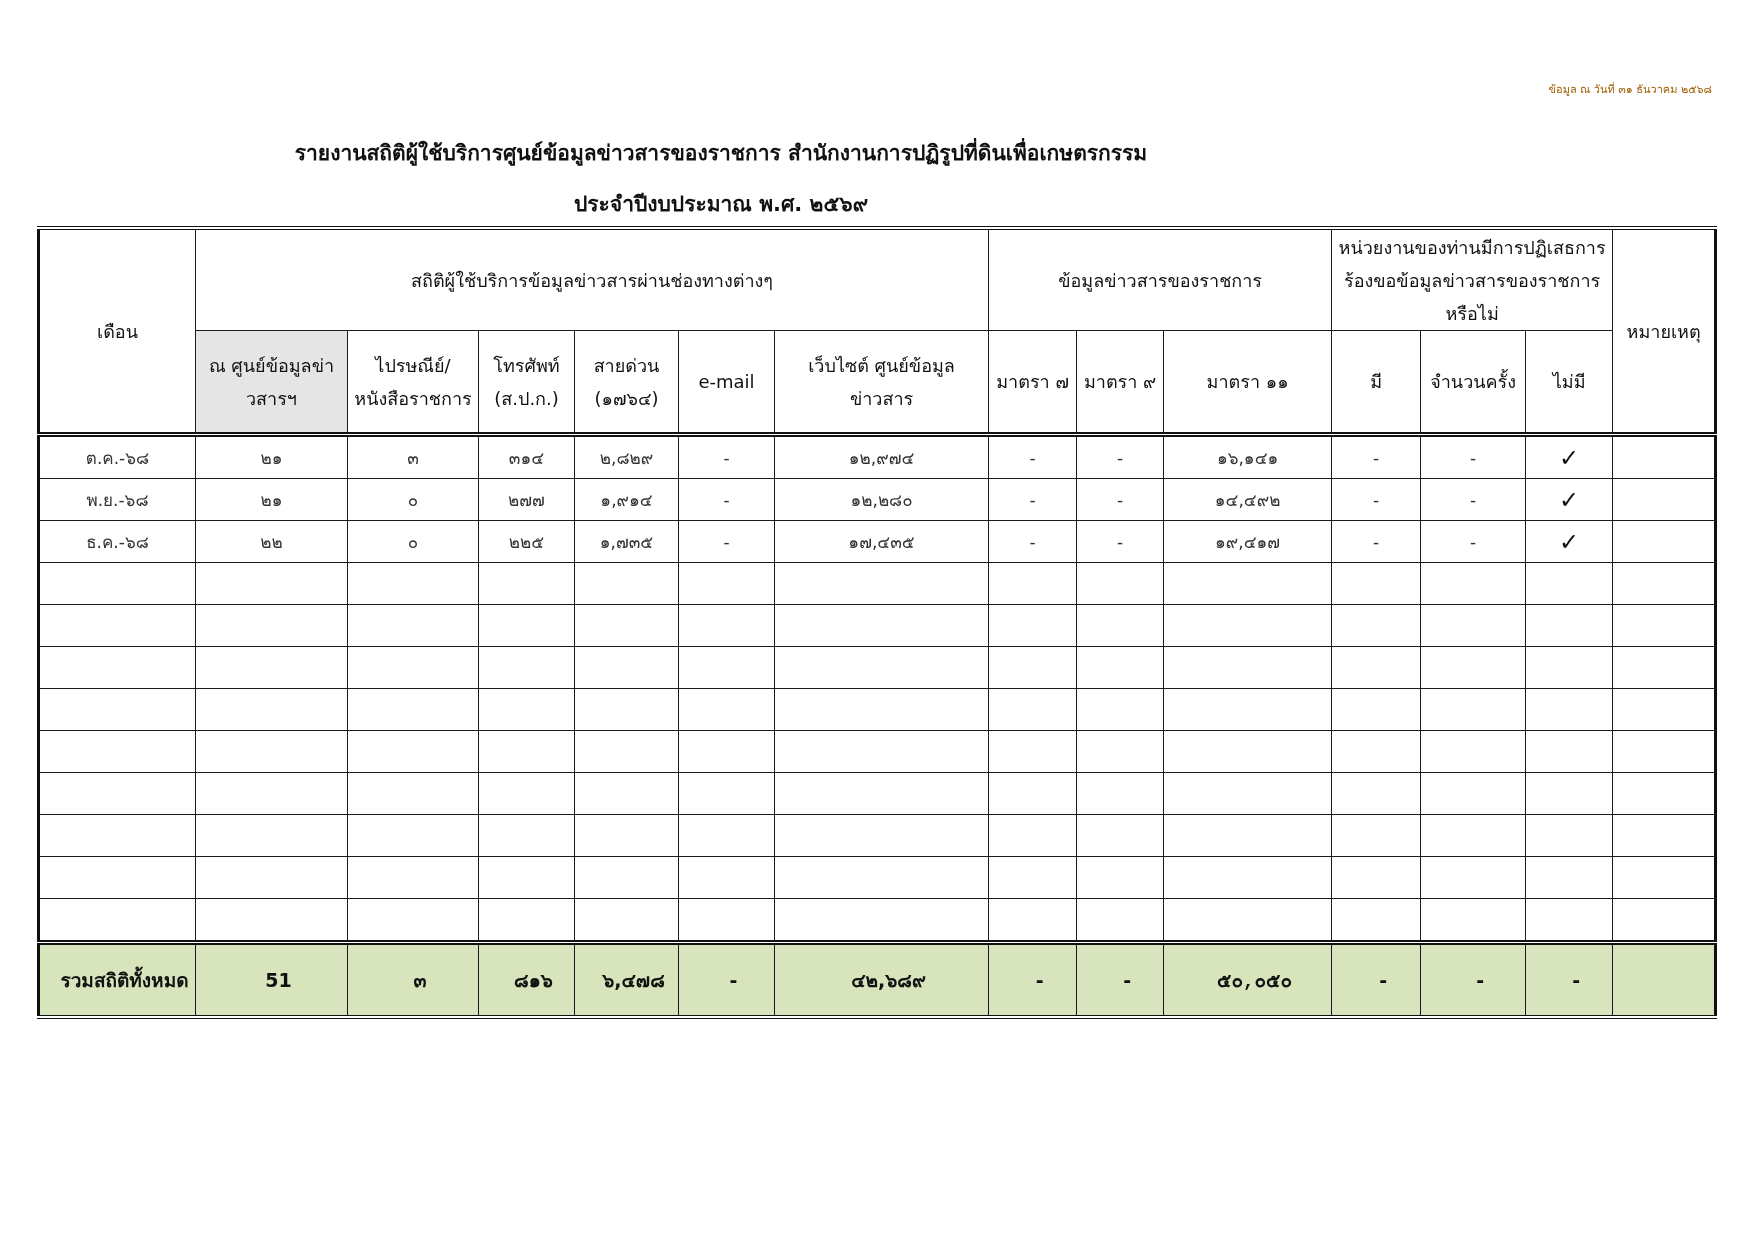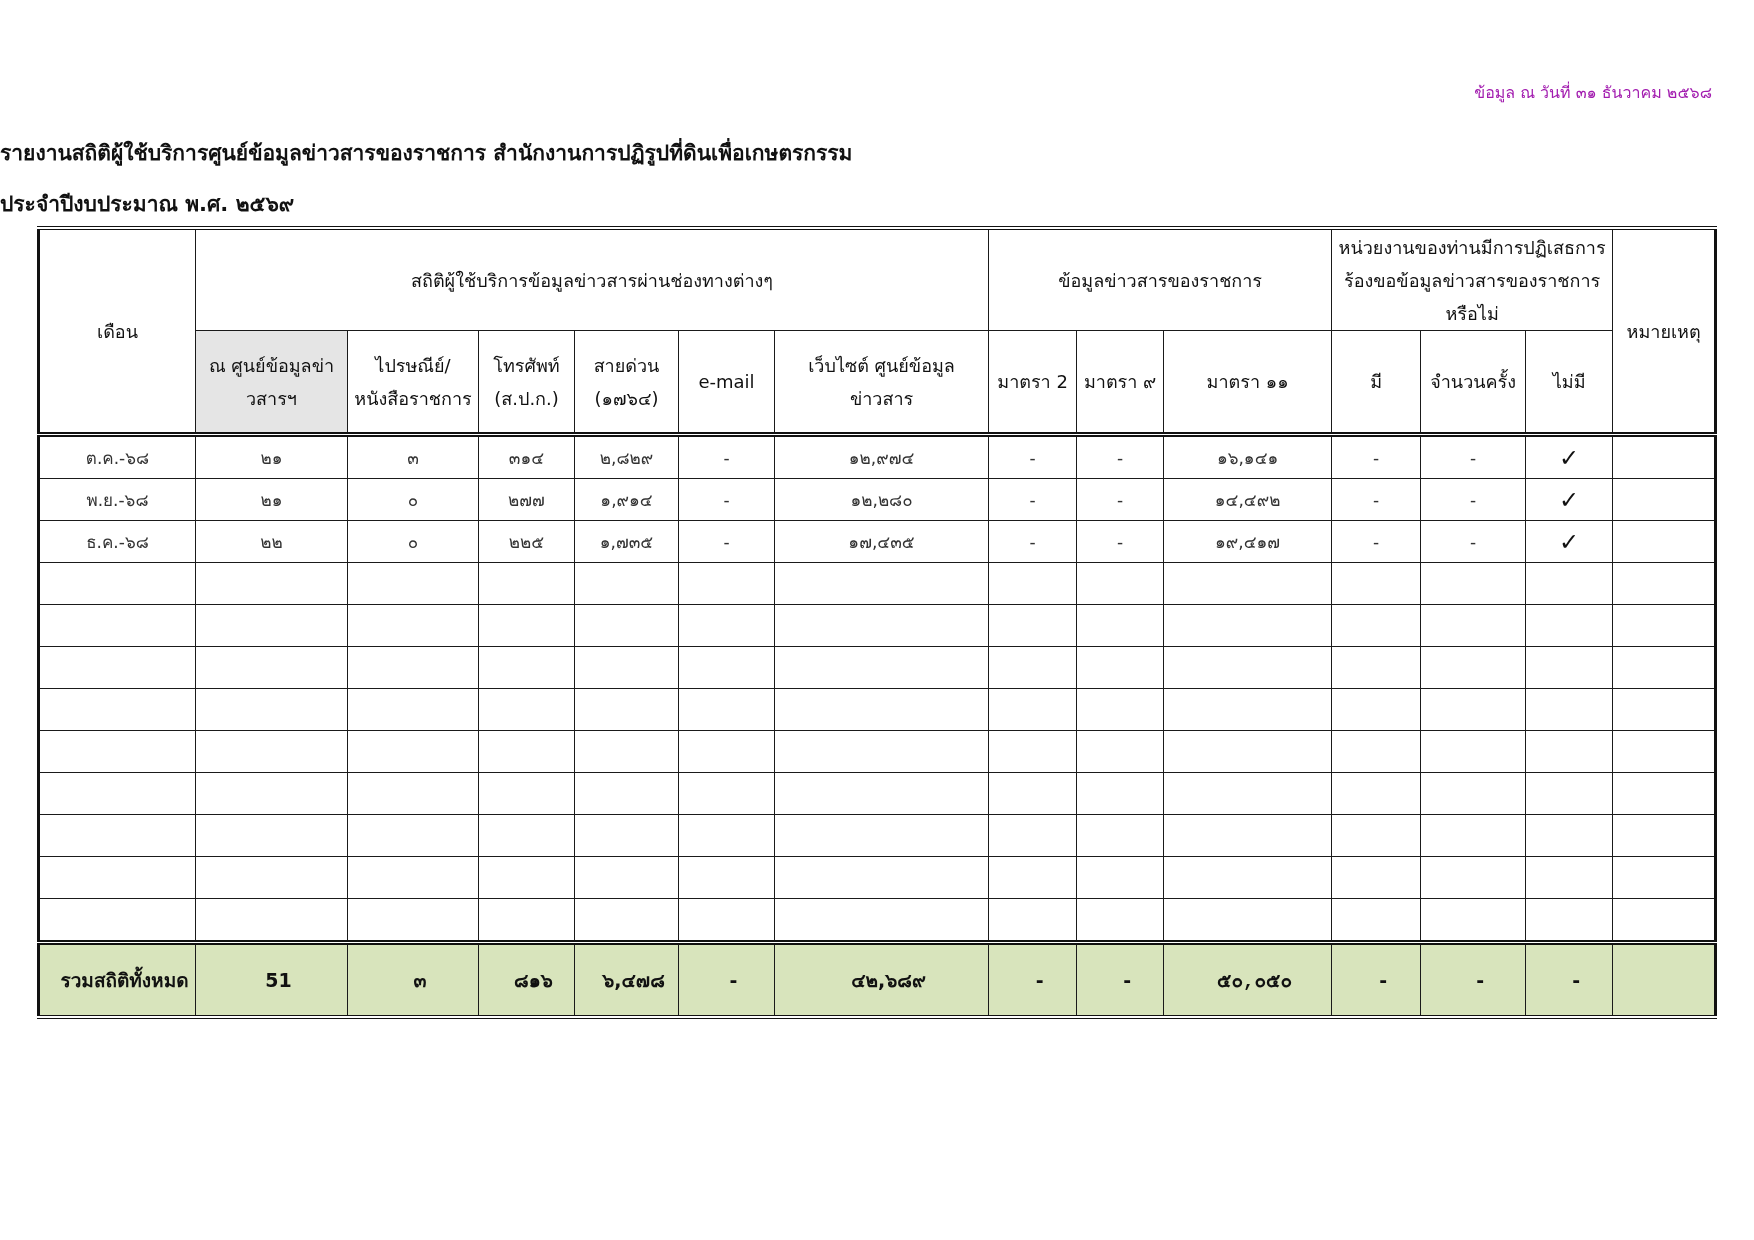--- a/index.html
+++ b/index.html
@@ -2,24 +2,24 @@
 <html><head>
 <meta charset="utf-8">
 <style>
   html, body { margin: 0; padding: 0; background: #ffffff; }
   body {
     width: 1754px; height: 1240px; position: relative; overflow: hidden;
     font-family: "DejaVu Sans", "Liberation Sans", sans-serif; color: #111;
   }
   .asof {
     position: absolute; top: 80px; right: 42px;
-    font-size: 16px; color: #a21caf;
+    font-size: 11px; color: #a16207;
   }
   .title {
-    position: absolute; left: 0; width: 1442px; 
+    position: absolute; left: 0; width: 1442px; text-align: center;
     font-weight: bold; font-size: 21px; color: #111;
   }
   .title.t1 { top: 136px; }
   .title.t2 { top: 187px; }
 
   table.report {
     position: absolute; left: 37px; top: 226px;
     width: 1677px; border-collapse: collapse; table-layout: fixed;
     border-top: 4px double #111; border-bottom: 4px double #111;
     border-left: 3px solid #111; border-right: 3px solid #111;
@@ -73,21 +73,21 @@
       <th colspan="3">หน่วยงานของท่านมีการปฏิเสธการร้องขอข้อมูลข่าวสารของราชการหรือไม่</th>
       <th rowspan="2">หมายเหตุ</th>
     </tr>
     <tr class="sub">
       <th class="hl">ณ ศูนย์ข้อมูลข่าวสารฯ</th>
       <th>ไปรษณีย์/ หนังสือราชการ</th>
       <th>โทรศัพท์ (ส.ป.ก.)</th>
       <th>สายด่วน (๑๗๖๔)</th>
       <th>e-mail</th>
       <th>เว็บไซต์ ศูนย์ข้อมูลข่าวสาร</th>
-      <th>มาตรา 2</th>
+      <th>มาตรา ๗</th>
       <th>มาตรา ๙</th>
       <th>มาตรา ๑๑</th>
       <th>มี</th>
       <th>จำนวนครั้ง</th>
       <th>ไม่มี</th>
     </tr>
   </thead>
   <tbody id="tbody">
       <tr>
         <td>ต.ค.-๖๘</td>

